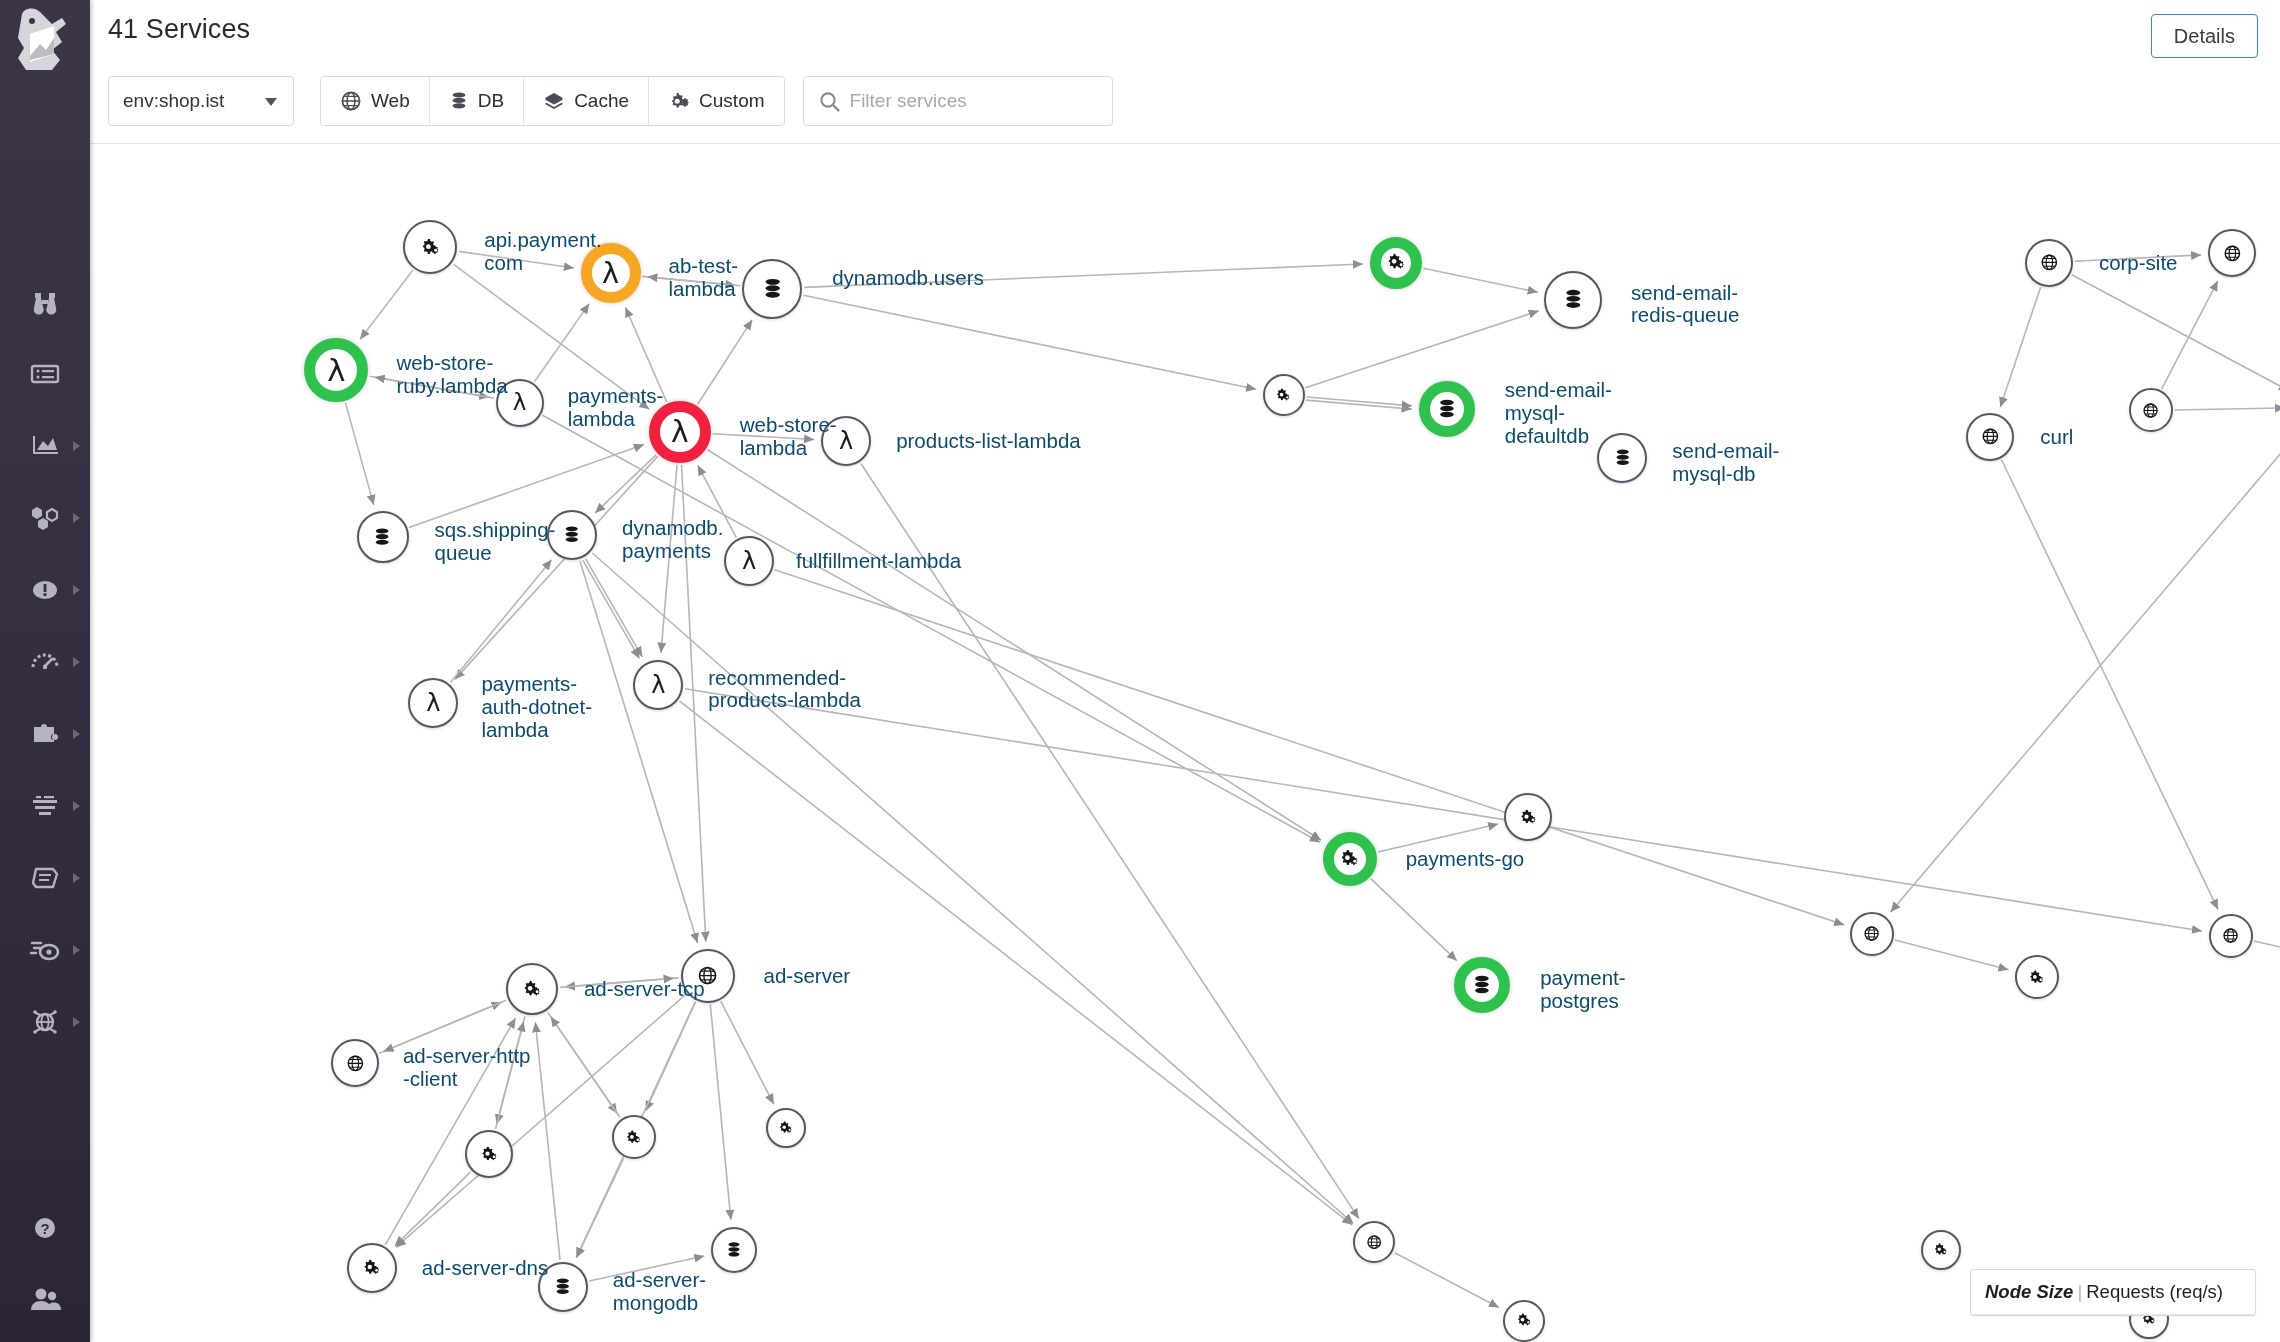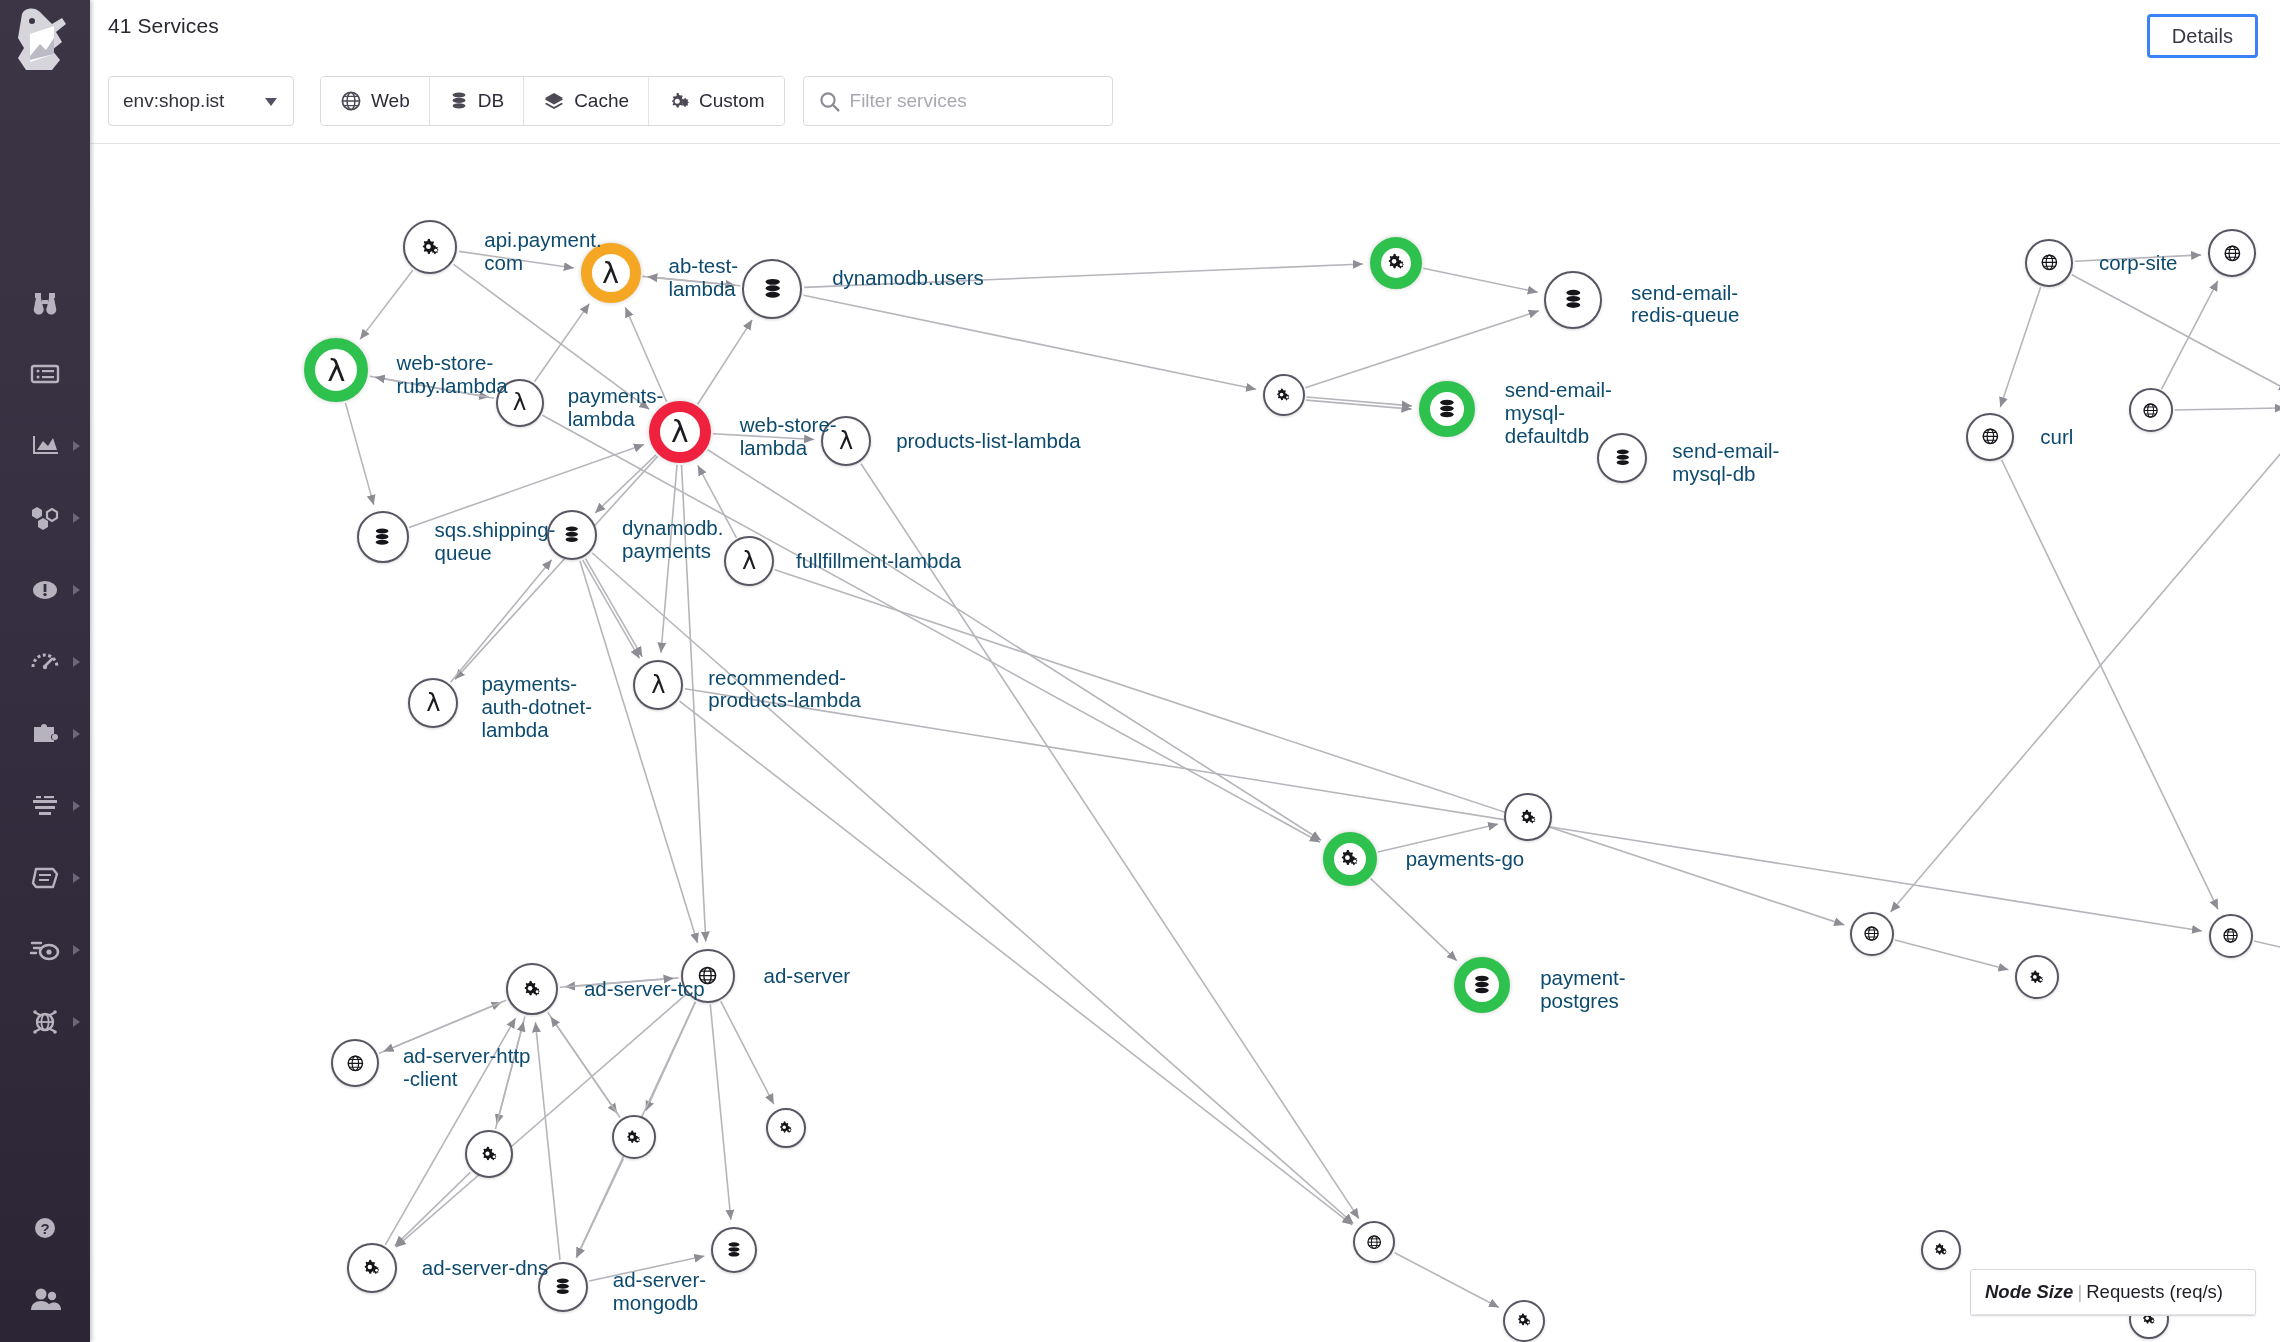--- a/index.html
+++ b/index.html
@@ -35,26 +35,26 @@
 
   
   #header {
     position: absolute; left: 90px; top: 0;
     width: 2190px; height: 144px;
     background: #fff; border-bottom: 1px solid #e4e4e7;
     z-index: 30;
   }
   #page-title {
     position: absolute; left: 18px; top: 14px;
-    font-size: 21px; color: #2b2733; font-weight: 400; letter-spacing: .1px;
+    font-size: 27px; color: #2b2733; font-weight: 400; letter-spacing: .1px;
   }
   #details-btn {
     position: absolute; right: 22px; top: 14px;
     height: 44px; padding: 0 22px;
-    background: #fff; border: 3px solid #3b82f6; border-radius: 4px;
+    background: #fff; border: 1px solid #3b82f6; border-radius: 4px;
     font-size: 20px; color: #3c3846; cursor: pointer;
     display:flex; align-items:center;
   }
   
   #toolbar { position: absolute; left: 18px; top: 76px; display: flex; align-items: stretch; }
   #env-select {
     width: 186px; height: 50px;
     border: 1px solid #d9d9de; border-radius: 4px; background: #fff;
     display: flex; align-items: center; position: relative; cursor: pointer;
     margin-right: 26px;

